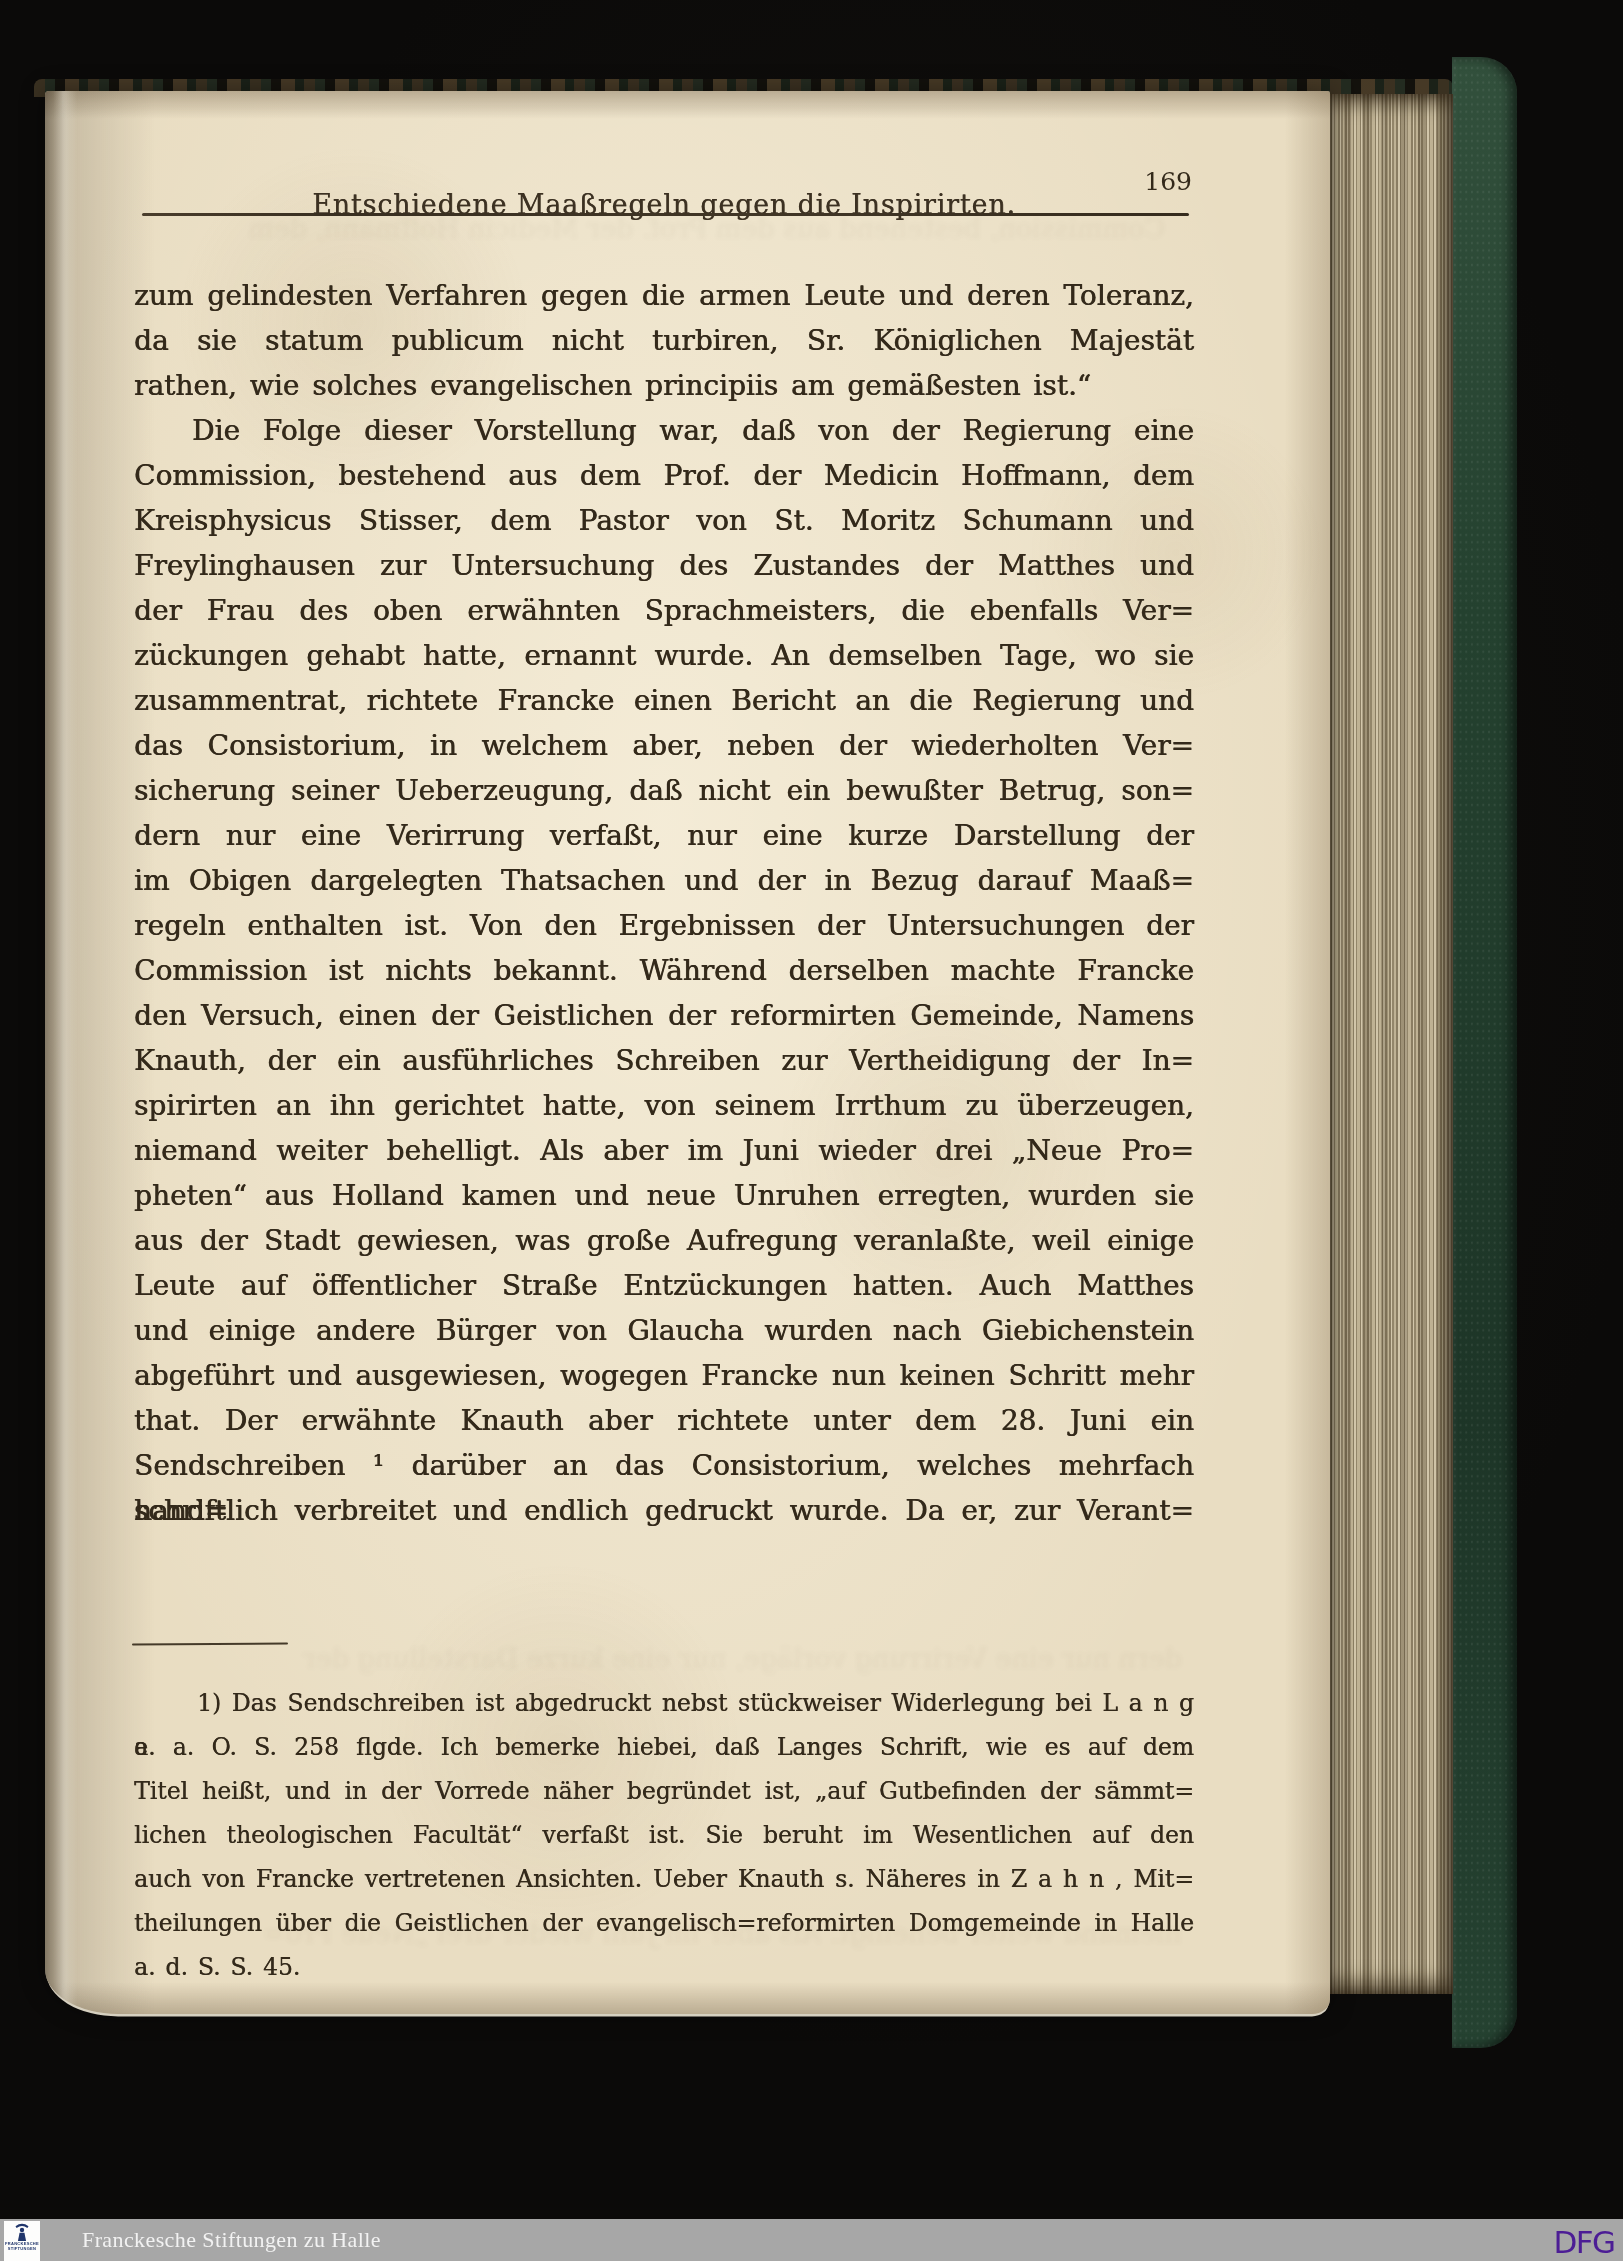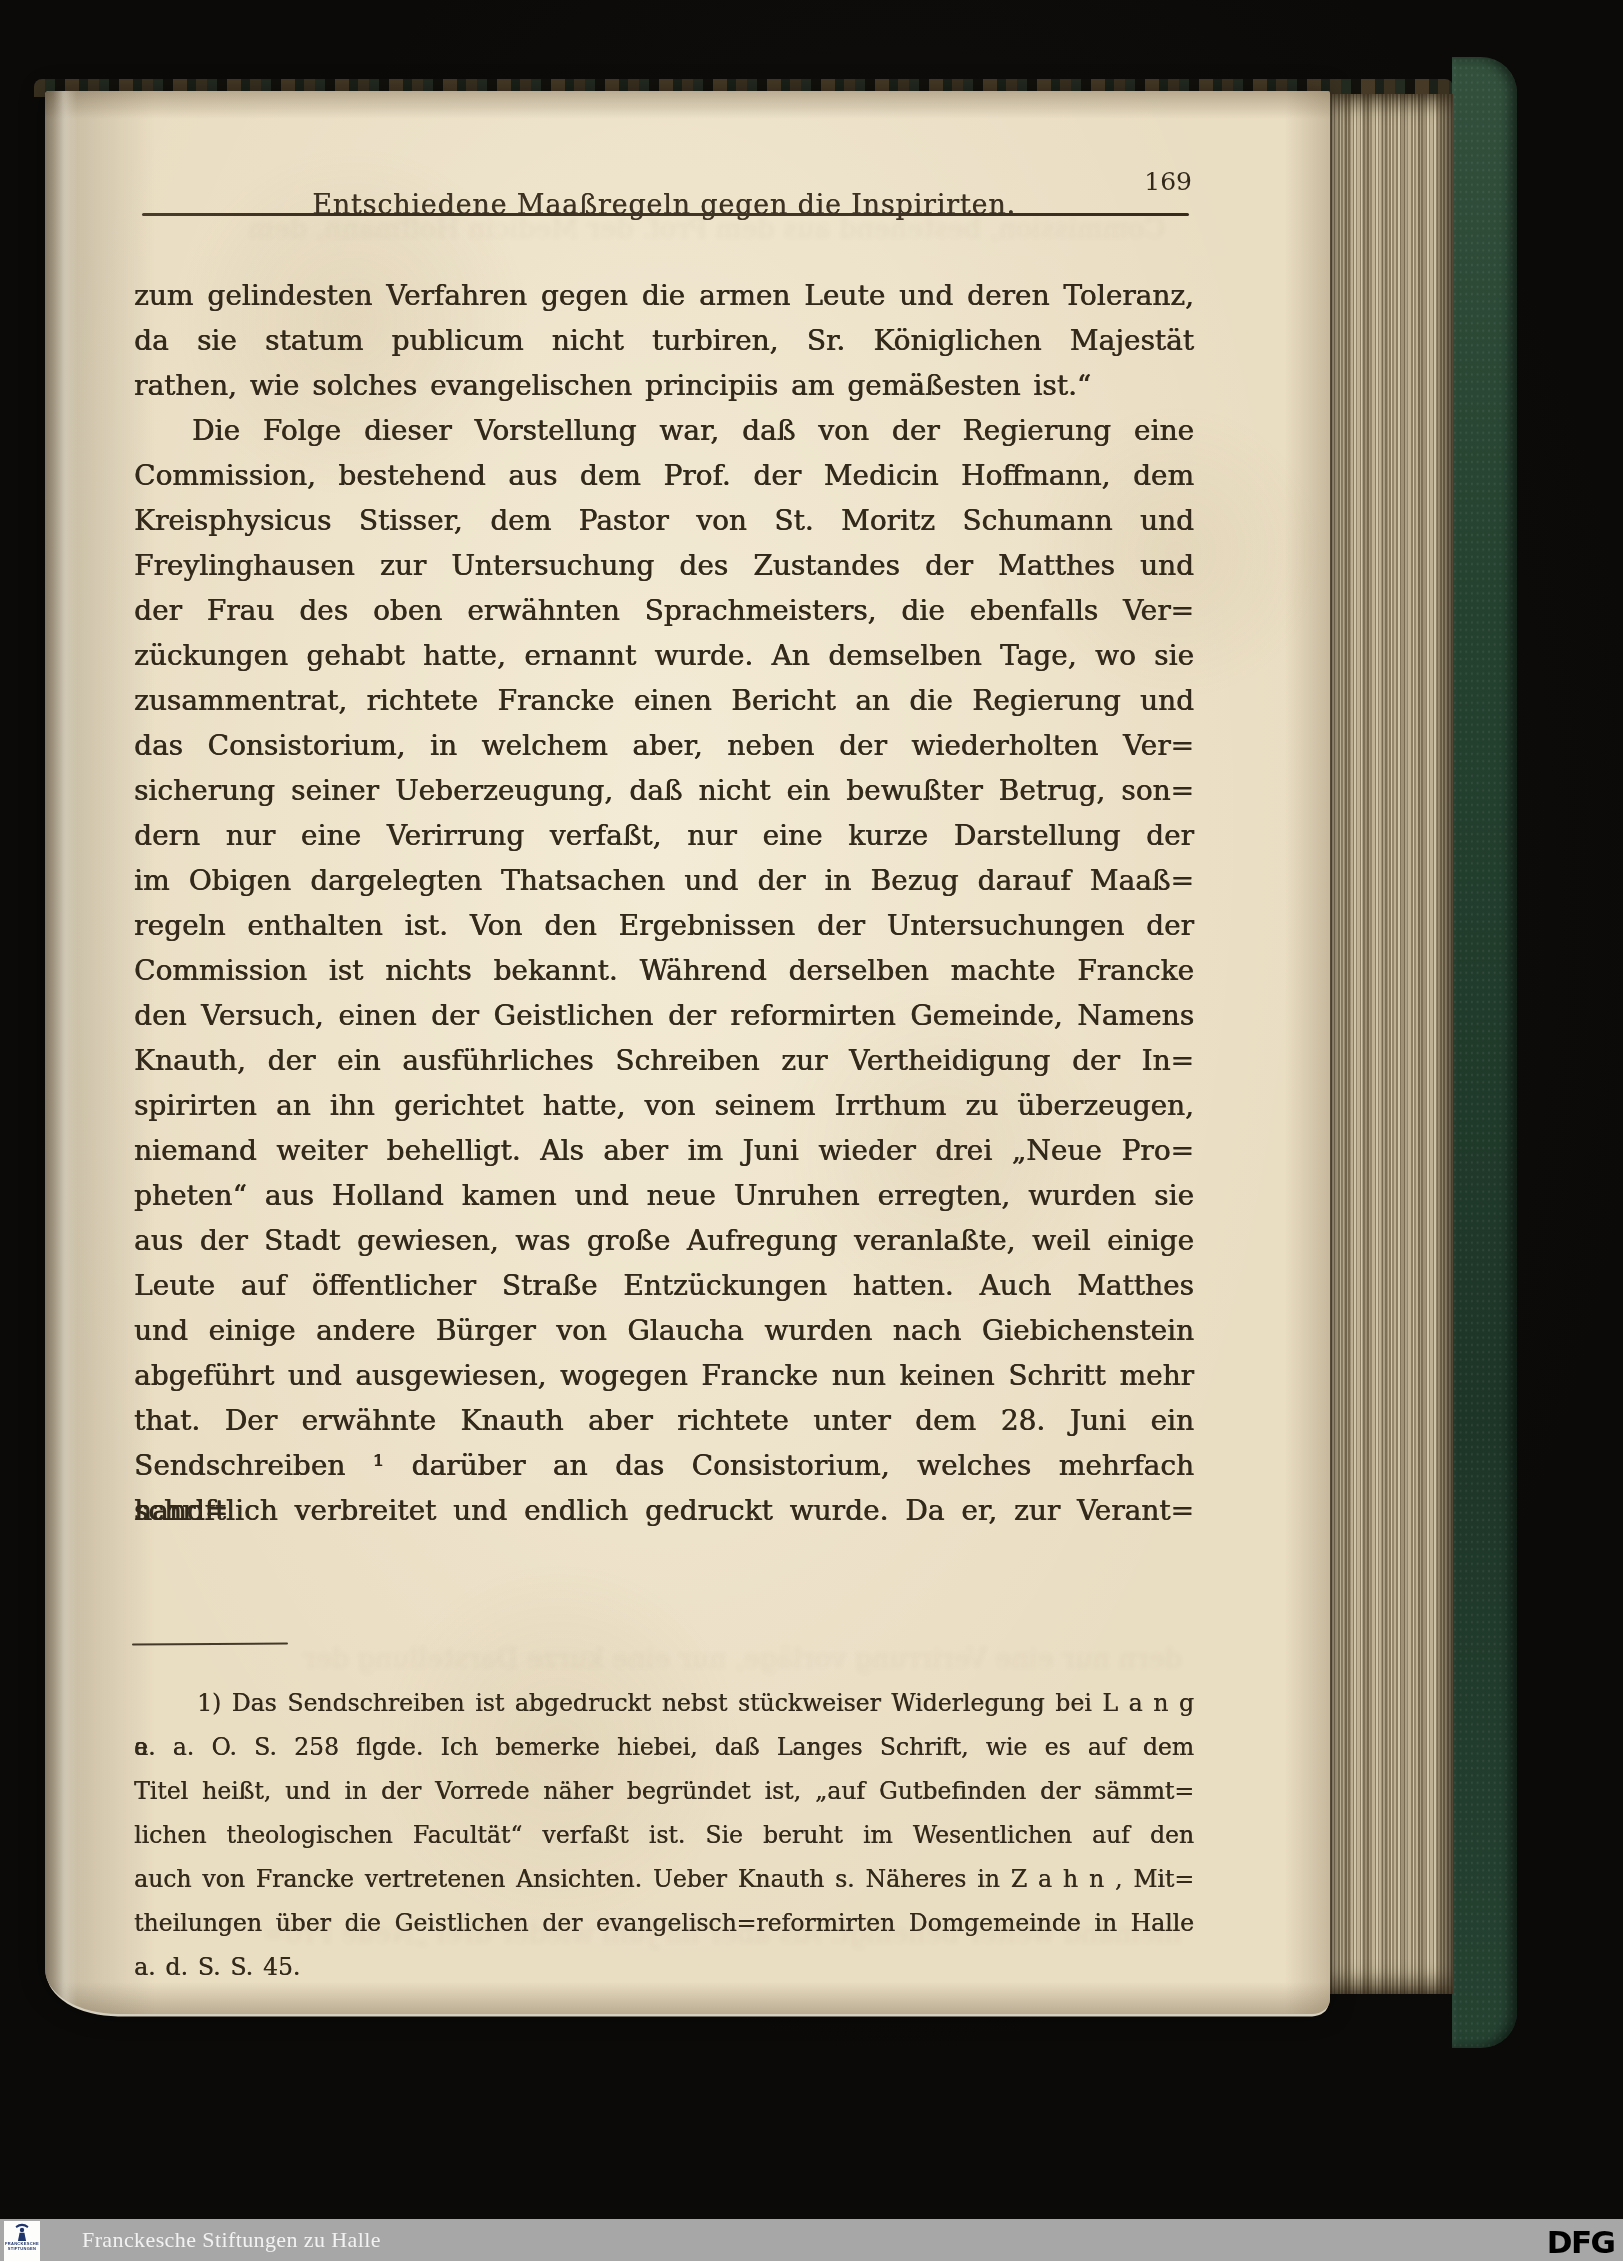--- a/index.html
+++ b/index.html
@@ -93,21 +93,21 @@
   .footer-bar{position:absolute;left:0;top:2219px;width:1624px;height:42px;
      background:var(--footer_bar);}
   .logo-box{position:absolute;left:4px;top:2.4px;width:36px;height:40px;background:#fdfdfc;
      text-align:center;}
   .logo-figure{display:block;margin:1.6px auto 0 auto;}
   .logo-line{font-family:"Liberation Sans", sans-serif;font-size:4px;line-height:4.9px;
      letter-spacing:0.3px;color:var(--logo_blue);font-weight:bold;}
   .footer-title{position:absolute;left:52px;top:8px;font-family:"Liberation Serif", serif;
      font-size:22px;color:var(--footer_text);opacity:.93;letter-spacing:0.4px;margin-left:30px;}
   .dfg{position:absolute;right:9.7px;top:4.9px;font-family:"DejaVu Sans", sans-serif;
-     font-weight:bold;font-size:31px;letter-spacing:-1.6px;color:#000000;}
+     font-weight:normal;font-size:31px;letter-spacing:-1.6px;color:#4c1d95;}
 </style>
 </head>
 <body>
 
 <div class="stage">
 
   <div class="top-edge"></div>
   <div class="cover"></div>
   <div class="fore-edge"></div>
 

